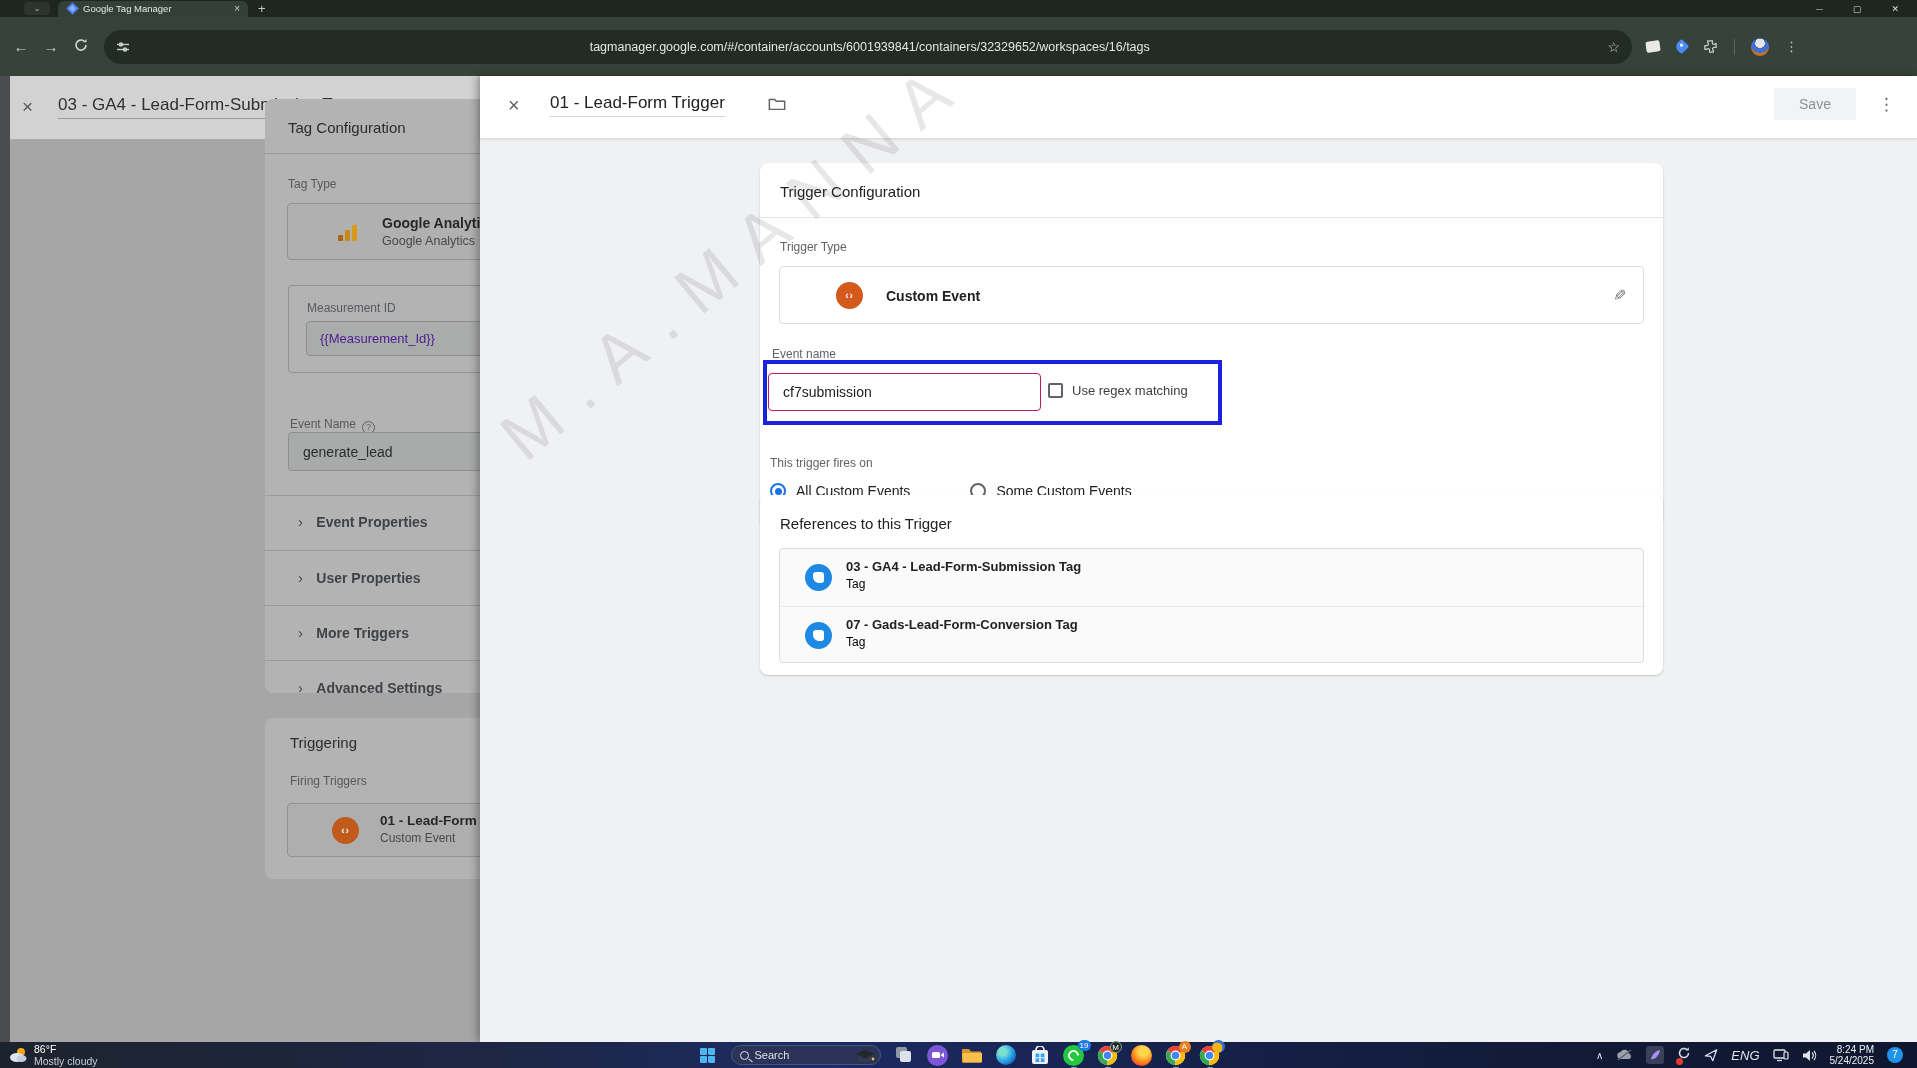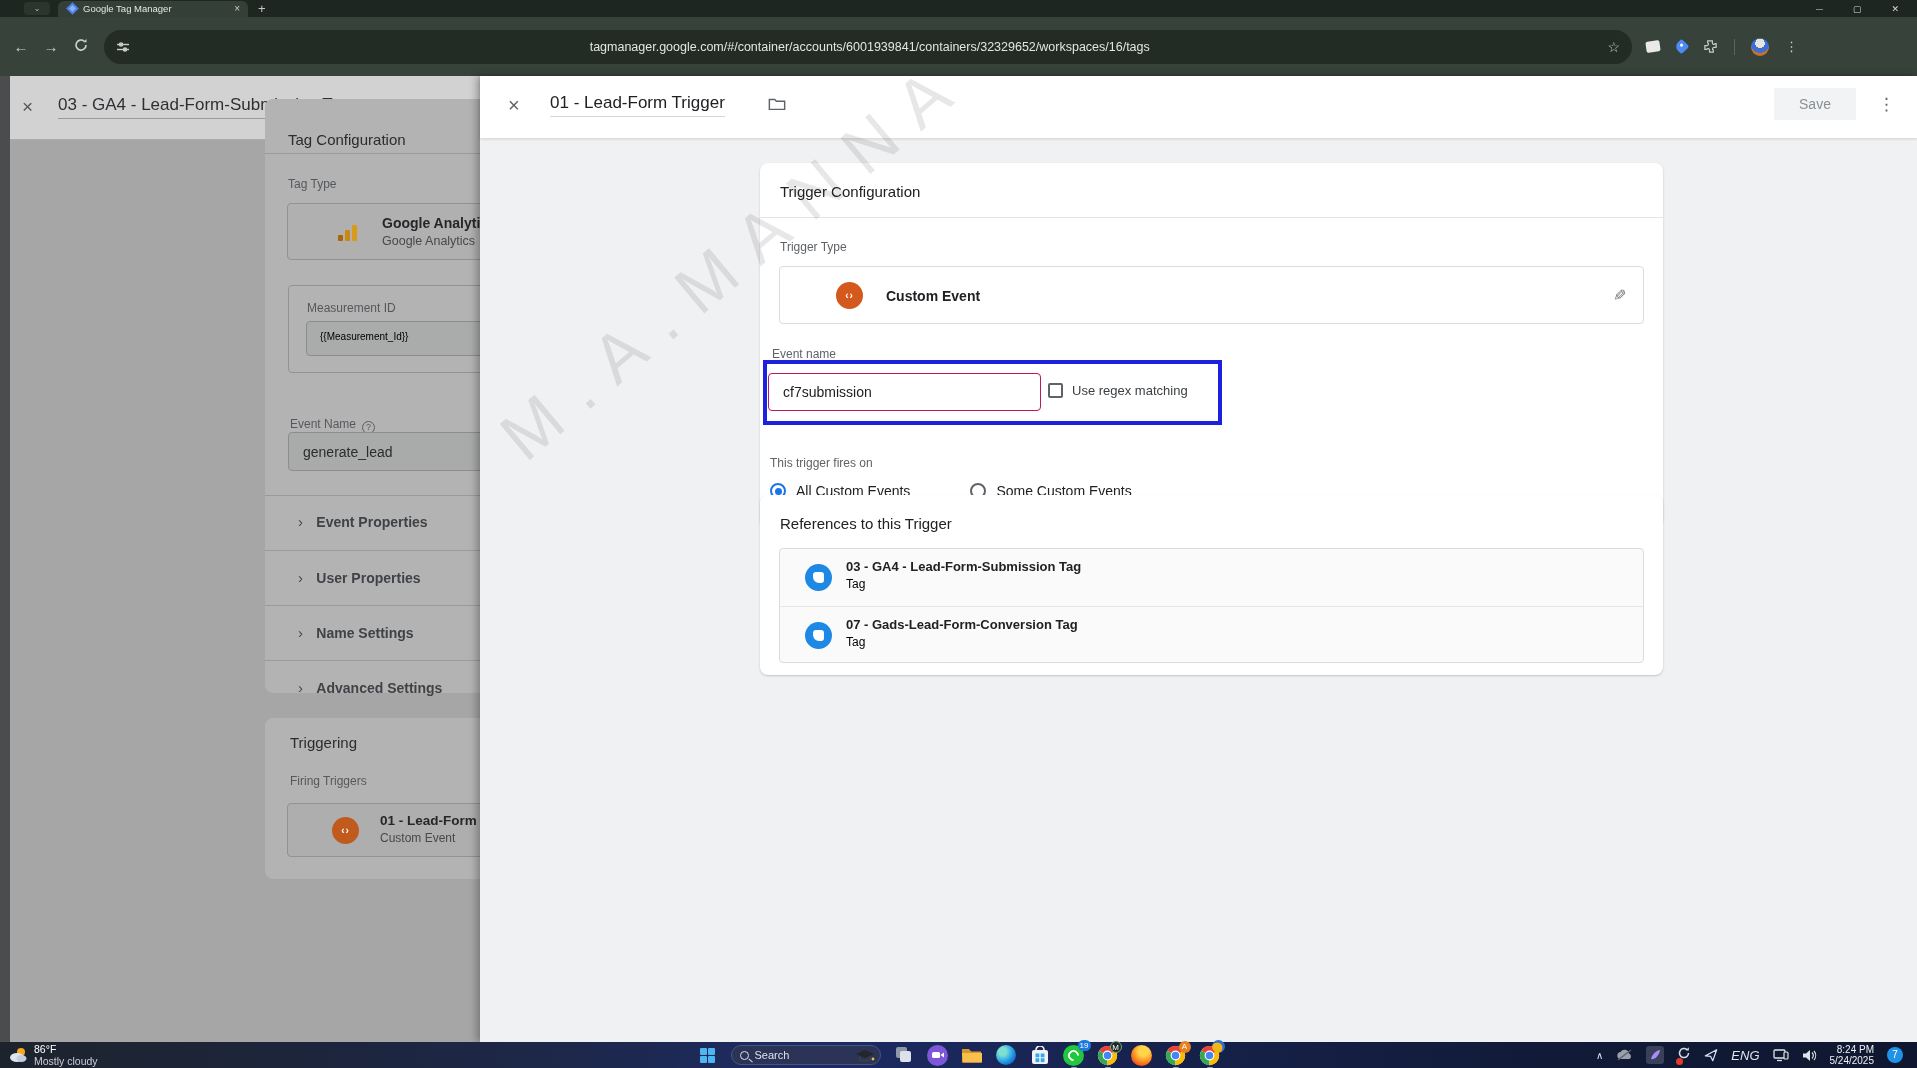--- a/index.html
+++ b/index.html
@@ -168,54 +168,54 @@
       <span class="lp-x">×</span>
       <span class="lp-title">03 - GA4 - Lead-Form-Submission Tag</span>
       <span class="lp-folder">
         <svg class="folder-svg" viewBox="0 0 20 15">
             <path d="M1.5 2.5h6l1.8 2h9.2v9h-17z" fill="none" stroke="#55585a" stroke-width="1.6"></path>
           </svg>
       </span>
     </div>
 
     <div class="lp-card" style="left:255px; top:23px; width:410px; height:594px;">
-      <div class="lp-h" style="position:absolute; left:23px; top:20px;margin-top:12px;">Tag Configuration</div>
+      <div class="lp-h" style="position:absolute; left:23px; top:20px;">Tag Configuration</div>
       <div class="lp-divider" style="top:54px;"></div>
       <div class="lp-label" style="position:absolute; left:23px; top:78px;">Tag Type</div>
 
       <div class="lp-box" style="left:22px; top:104px; width:370px; height:57px; background:#b0b0b0;">
         <span class="ga-icon" style="left:50px; top:19px;">
           <i style="height:6px; background:#a8660d;"></i>
             <i style="height:11px; background:#c9880f;"></i>
             <i style="height:16px; background:#d89a18;"></i>
         </span>
         <span class="lp-bold" style="position:absolute; left:94px; top:11px;">Google Analytics: GA4 Event</span>
         <span class="lp-sub" style="position:absolute; left:94px; top:30px;">Google Analytics</span>
       </div>
 
       <div class="lp-box" style="left:23px; top:186px; width:370px; height:88px;">
         <span class="lp-label" style="position:absolute; left:18px; top:15px;">Measurement ID</span>
         <div class="lp-box" style="left:17px; top:35px; width:336px; height:35px; background:#aaabab; border-color:#8d8d8d;">
-          <span style="position:absolute; left:13px; top:9px; font-size:10px; color:#000000;">{{Measurement_Id}}</span>
+          <span style="position:absolute; left:13px; top:9px; font-size:13px; color:#4c1d95;">{{Measurement_Id}}</span>
         </div>
       </div>
 
       <div style="position:absolute; left:25px; top:315px;">
         <span class="lp-label">Event Name</span><span class="help-circle">?</span>
       </div>
       <div class="lp-box" style="left:23px; top:333px; width:370px; height:39px; background:#a9aaaa; border-color:#8d8d8d;padding-left:47px;">
         <span style="position:absolute; left:14px; top:11px; font-size:14px; color:#2b2c2e;">generate_lead</span>
       </div>
 
       <div class="lp-divider" style="top:396px;"></div>
       <div style="position:absolute; left:33px; top:414px;"><span class="chev">›</span>&nbsp;&nbsp;&nbsp;<span class="section-label">Event Properties</span></div>
       <div class="lp-divider" style="top:451px;"></div>
       <div style="position:absolute; left:33px; top:470px;"><span class="chev">›</span>&nbsp;&nbsp;&nbsp;<span class="section-label">User Properties</span></div>
       <div class="lp-divider" style="top:506px;"></div>
-      <div style="position:absolute; left:33px; top:525px;"><span class="chev">›</span>&nbsp;&nbsp;&nbsp;<span class="section-label">Name Settings</span></div>
+      <div style="position:absolute; left:33px; top:525px;"><span class="chev">›</span>&nbsp;&nbsp;&nbsp;<span class="section-label">More Triggers</span></div>
       <div class="lp-divider" style="top:561px;"></div>
       <div style="position:absolute; left:33px; top:580px;"><span class="chev">›</span>&nbsp;&nbsp;&nbsp;<span class="section-label">Advanced Settings</span></div>
     </div>
 
     <div class="lp-card" style="left:255px; top:642px; width:410px; height:161px;">
       <div class="lp-h" style="position:absolute; left:25px; top:16px;">Triggering</div>
       <div class="lp-label" style="position:absolute; left:25px; top:56px;">Firing Triggers</div>
       <div class="lp-box" style="left:22px; top:85px; width:370px; height:54px; background:#aeaeae;">
         <span class="orange-circle" style="position:absolute; left:44px; top:13px;">‹›</span>
         <span class="lp-bold" style="position:absolute; left:92px; top:9px; font-size:13.5px;">01 - Lead-Form Trigger</span>

